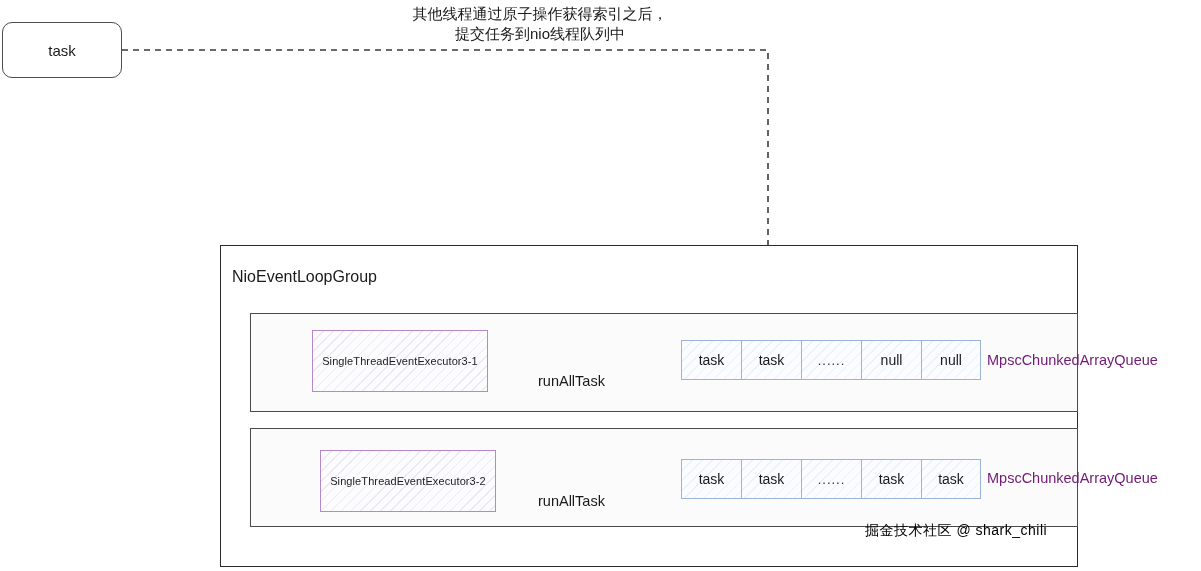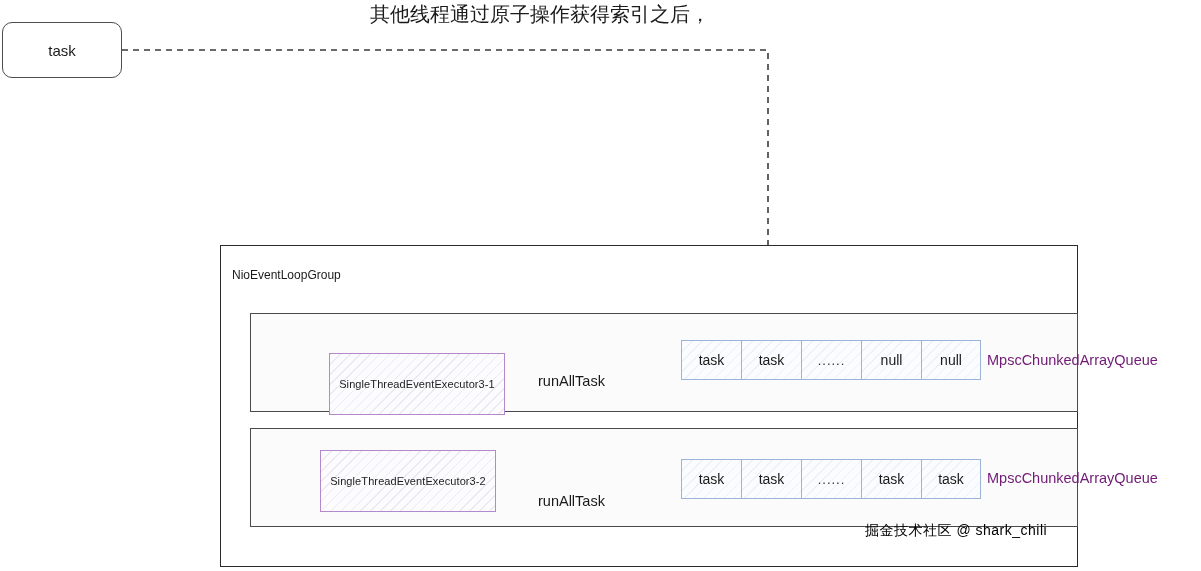--- a/index.html
+++ b/index.html
@@ -16,51 +16,51 @@
   .task-node{
     left:2px;top:22px;width:120px;height:56px;
     border:1.4px solid #4d4d4d;border-radius:10px;background:#fff;
     display:flex;align-items:center;justify-content:center;
     font-size:15px;color:#1a1a1a;box-sizing:border-box;
   }
 
   
   .annotation{
     left:300px;top:4px;width:480px;text-align:center;
-    font-size:20px;line-height:20px;color:#1a1a1a;
+    font-size:15px;line-height:20px;color:#1a1a1a;
   }
   .annotation div{white-space:nowrap;}
 
   
   .group-box{
     left:220px;top:245px;width:858px;height:322px;
     border:1.5px solid #2b2b2b;background:#fff;box-sizing:border-box;
   }
   .group-label{
-    left:232px;top:268px;font-size:12px;color:#1a1a1a;
+    left:232px;top:268px;font-size:16px;color:#1a1a1a;
   }
 
   
   .loop-row{
     left:250px;width:828px;height:99px;
     border:1.1px solid #4a4a4a;background:#fbfbfb;box-sizing:border-box;
   }
   .loop-row.r1{top:313px;}
   .loop-row.r2{top:428px;height:99px;}
 
   
   .executor{
     width:176px;height:62px;border:1.4px solid #b489cc;box-sizing:border-box;
     background:
       repeating-linear-gradient(135deg,rgba(140,120,160,.14) 0 1px,rgba(0,0,0,0) 1px 7px),
       #fcfbfd;
     display:flex;align-items:center;justify-content:center;
     font-size:11px;color:#1d1d1d;letter-spacing:.1px;
   }
-  .executor.e1{left:329px;top:330px;margin-top:23px;}
+  .executor.e1{left:312px;top:330px;}
   .executor.e2{left:320px;top:450px;}
 
   
   .run-label{font-size:14.5px;color:#1a1a1a;margin-top:40px;}
   .run-label.l1{left:538px;top:333px;}
   .run-label.l2{left:538px;top:453px;}
 
   
   .queue{display:flex;height:40px;}
   .queue.q1{left:681px;top:340px;}
@@ -114,20 +114,21 @@
       <path d="M1055,428 C1063,455 1063,501 1055,527"></path>
     </g>
   </svg>
 
   <div class="abs task-node">
     <span>task</span>
   </div>
 
   <div class="abs annotation">
     <div>其他线程通过原子操作获得索引之后，</div>
+    <div>提交任务到nio线程队列中</div>
   </div>
 
   <div class="abs group-box"></div>
   <div class="abs group-label">NioEventLoopGroup</div>
 
   <div class="abs loop-row r1"></div>
   <div class="abs executor e1">
     <span>SingleThreadEventExecutor3-1</span>
   </div>
   <div class="abs run-label l1">runAllTask</div>

